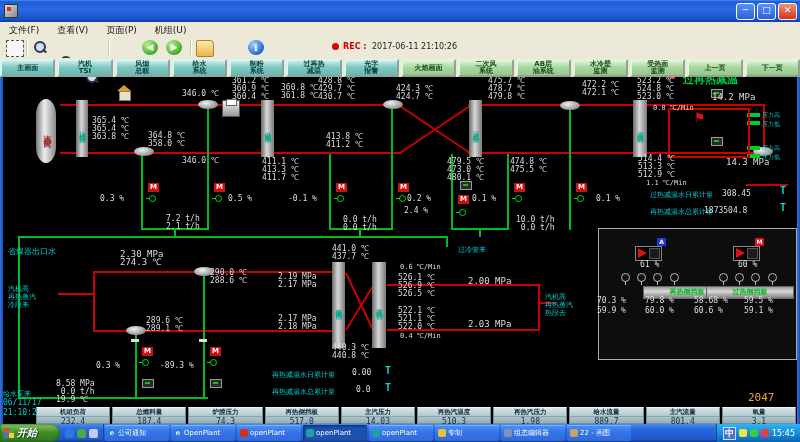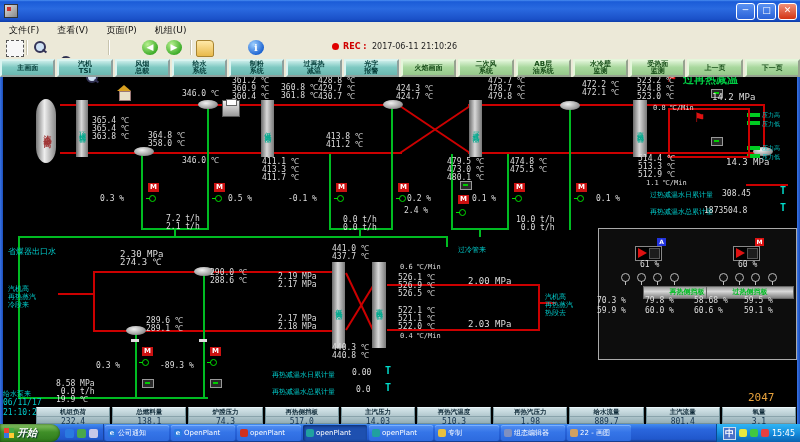--- a/index.html
+++ b/index.html
@@ -462,21 +462,21 @@
       <div class="tab tr">下一页</div>
     </div>
 
   <div class="strip" id="strip">
       <div class="sp">
         <div class="l">机组负荷</div>
         <div class="v">232.4</div>
       </div>
       <div class="sp">
         <div class="l">总燃料量</div>
-        <div class="v">138.1</div>
+        <div class="v">187.4</div>
       </div>
       <div class="sp">
         <div class="l">炉膛压力</div>
         <div class="v">74.3</div>
       </div>
       <div class="sp">
         <div class="l">再热侧挡板</div>
         <div class="v">517.0</div>
       </div>
       <div class="sp">

